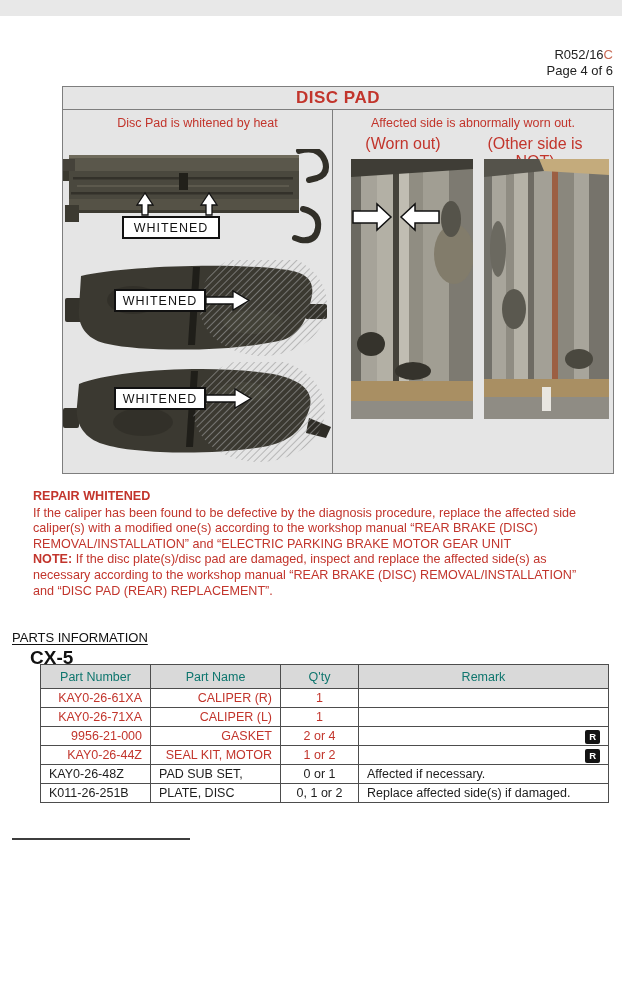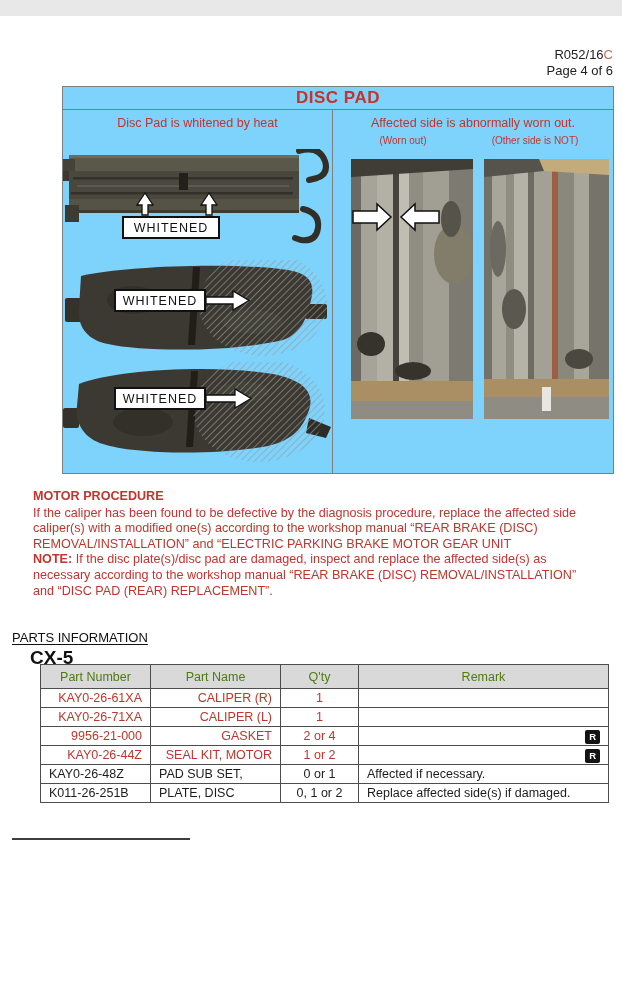--- a/index.html
+++ b/index.html
@@ -7,47 +7,47 @@
   .page {
     position:relative; width:622px; height:1000px; background:#ffffff;
     font-family:"Liberation Sans", sans-serif; color:#1c1c1c; overflow:hidden;
     margin:16px auto;
   }
   
   .doc-header { position:absolute; top:31px; right:9px; text-align:right; font-size:13px; line-height:15.5px; color:#222; }
   .doc-header .suffix { color:#c96a55; }
 
   
-  .disc-box { position:absolute; left:62px; top:70px; width:552px; height:388px; border:1px solid #7e7e7e; background:#7dd3fc; }
+  .disc-box { position:absolute; left:62px; top:70px; width:552px; height:388px; border:1px solid #7e7e7e; background:#e5e5e5; }
   .box-title { height:23px; line-height:22px; text-align:center; font-weight:bold; font-size:17px; letter-spacing:.5px; color:#c2352c; border-bottom:1px solid #7e7e7e; }
   .box-cols { display:flex; height:363px; }
   .col-left { width:270px; border-right:1px solid #7e7e7e; position:relative; }
   .col-right { flex:1; position:relative; }
   .caption { text-align:center; padding-top:6px; font-size:12.5px; color:#c2352c; }
-  .sub-caption { position:absolute; top:25px; font-size:10px; color:#c2352c; text-align:center; }
+  .sub-caption { position:absolute; top:25px; font-size:16px; color:#c2352c; text-align:center; }
   .sub-caption.worn { left:20px; width:100px; }
   .sub-caption.other { left:137px; width:130px; }
 
   .fig { position:absolute; left:0; }
   .fig1 { top:39px; } .fig2 { top:150px; } .fig3 { top:252px; }
   .photo { position:absolute; top:49px; }
   .photo.left { left:18px; }
   .photo.right { left:151px; }
 
   
   .repair { position:absolute; left:33px; top:473px; width:584px; color:#c2352c; font-size:12.6px; line-height:15.6px; }
   .repair-title { font-weight:bold; margin-bottom:1px; }
   .rline { white-space:nowrap; }
   .note-label { font-weight:bold; }
 
   
   .parts-title { position:absolute; left:12px; top:614px; font-size:13px; color:#111; text-decoration:underline; text-underline-offset:2px; }
   .model-label { position:absolute; left:30px; top:631px; font-size:19px; font-weight:bold; color:#111; }
   table.parts { position:absolute; left:40px; top:648px; border-collapse:collapse; table-layout:fixed; width:568px; font-size:12.5px; }
-  table.parts th { background:#d9d9d9; border:1px solid #4d4d4d; font-weight:normal; height:24px; text-align:center; color:#4d7c0f; }
+  table.parts th { background:#d9d9d9; border:1px solid #4d4d4d; font-weight:normal; height:24px; text-align:center; color:#0f766e; }
   table.parts td { border:1px solid #4d4d4d; height:19px; padding:0 8px; color:#1c1c1c; overflow:hidden; white-space:nowrap; }
   table.parts .c-num { width:110px; } .c-name { width:130px; } .c-qty { width:78px; } .c-rem { width:250px; }
   table.parts td.qty { text-align:center; }
   tr.red td { color:#c2352c;text-align:right; }
   .r-badge { display:inline-block; background:#141414; color:#fff; font-weight:bold; font-size:9.5px; line-height:11px; padding:1px 4px 2px 4px; border-radius:2px; margin-left:6px; }
 
   .bottom-rule { position:absolute; left:12px; top:822px; width:178px; height:2px; background:#3d3d3d; }
 
   svg text.wlabel { font-family:"Liberation Sans", sans-serif; font-size:12.5px; letter-spacing:1px; fill:#111; }
 </style>
@@ -182,21 +182,21 @@
             <rect y="220" width="125" height="18" fill="#a98f63"></rect>
             <rect y="238" width="125" height="22" fill="#8f8c84"></rect>
             <rect x="58" y="228" width="9" height="24" fill="#e8e6e0"></rect>
           </svg>
         </div>
       </div>
     </div>
   </div>
 
   <div class="repair">
-    <div class="repair-title">MOTOR PROCEDURE</div>
+    <div class="repair-title">REPAIR WHITENED</div>
     <div class="rline">If the caliper has been found to be defective by the diagnosis procedure, replace the affected side</div>
     <div class="rline">caliper(s) with a modified one(s) according to the workshop manual “REAR BRAKE (DISC)</div>
     <div class="rline">REMOVAL/INSTALLATION” and “ELECTRIC PARKING BRAKE MOTOR GEAR UNIT</div>
     <div class="rline"><span class="note-label">NOTE:</span><span> If the disc plate(s)/disc pad are damaged, inspect and replace the affected side(s) as</span></div>
     <div class="rline">necessary according to the workshop manual “REAR BRAKE (DISC) REMOVAL/INSTALLATION”</div>
     <div class="rline">and “DISC PAD (REAR) REPLACEMENT”.</div>
   </div>
 
   <div class="parts-title">PARTS INFORMATION</div>
   <div class="model-label">CX-5</div>

